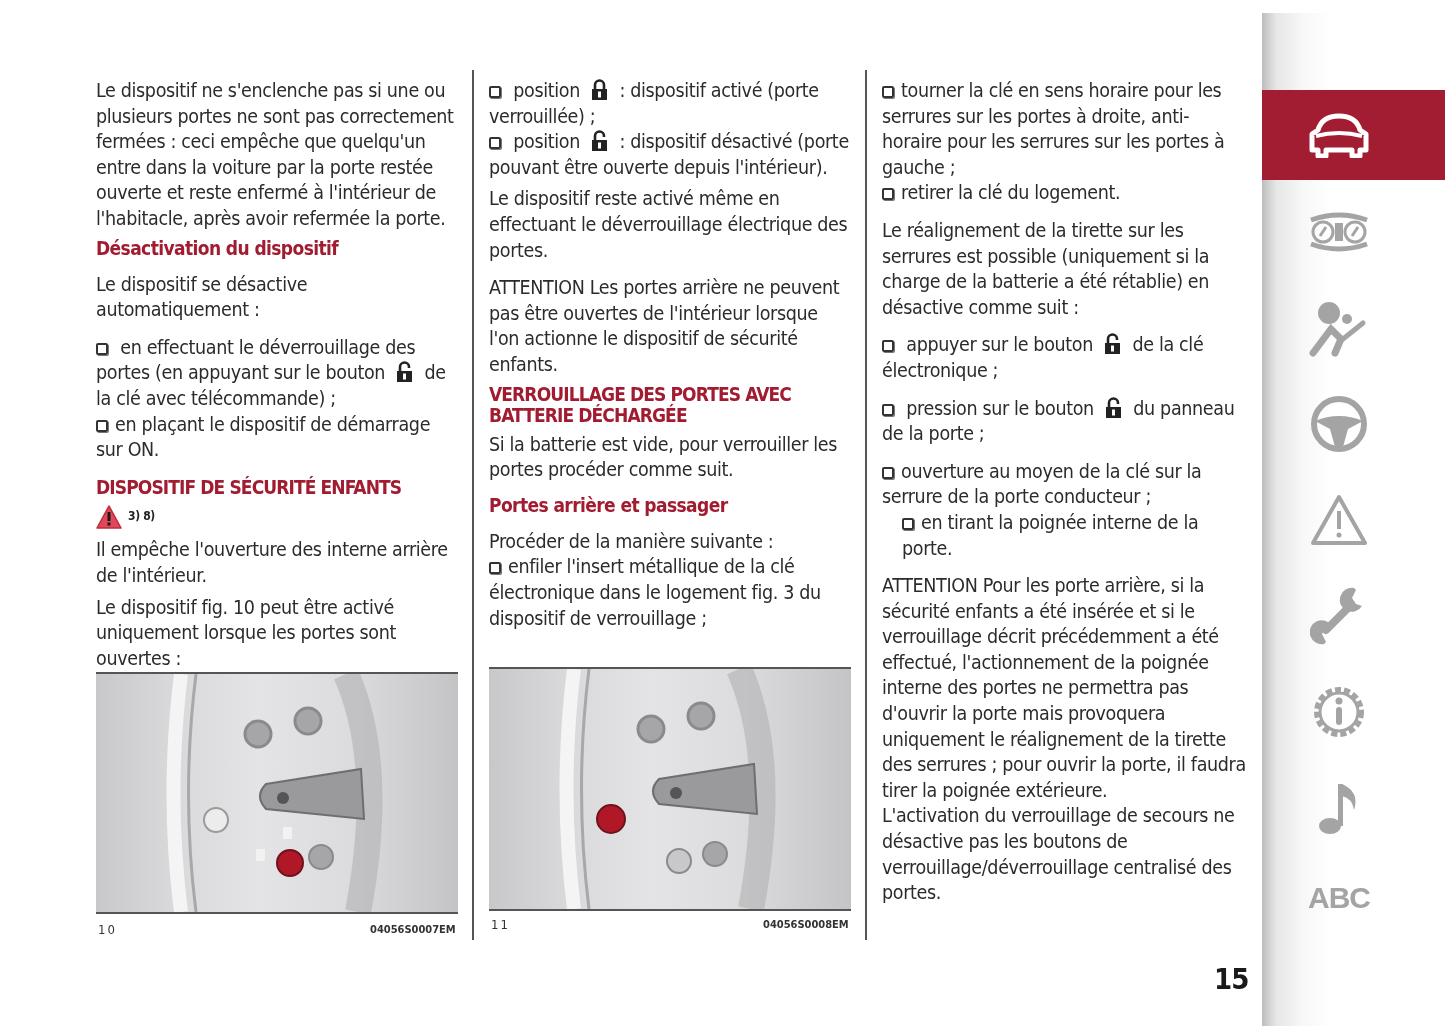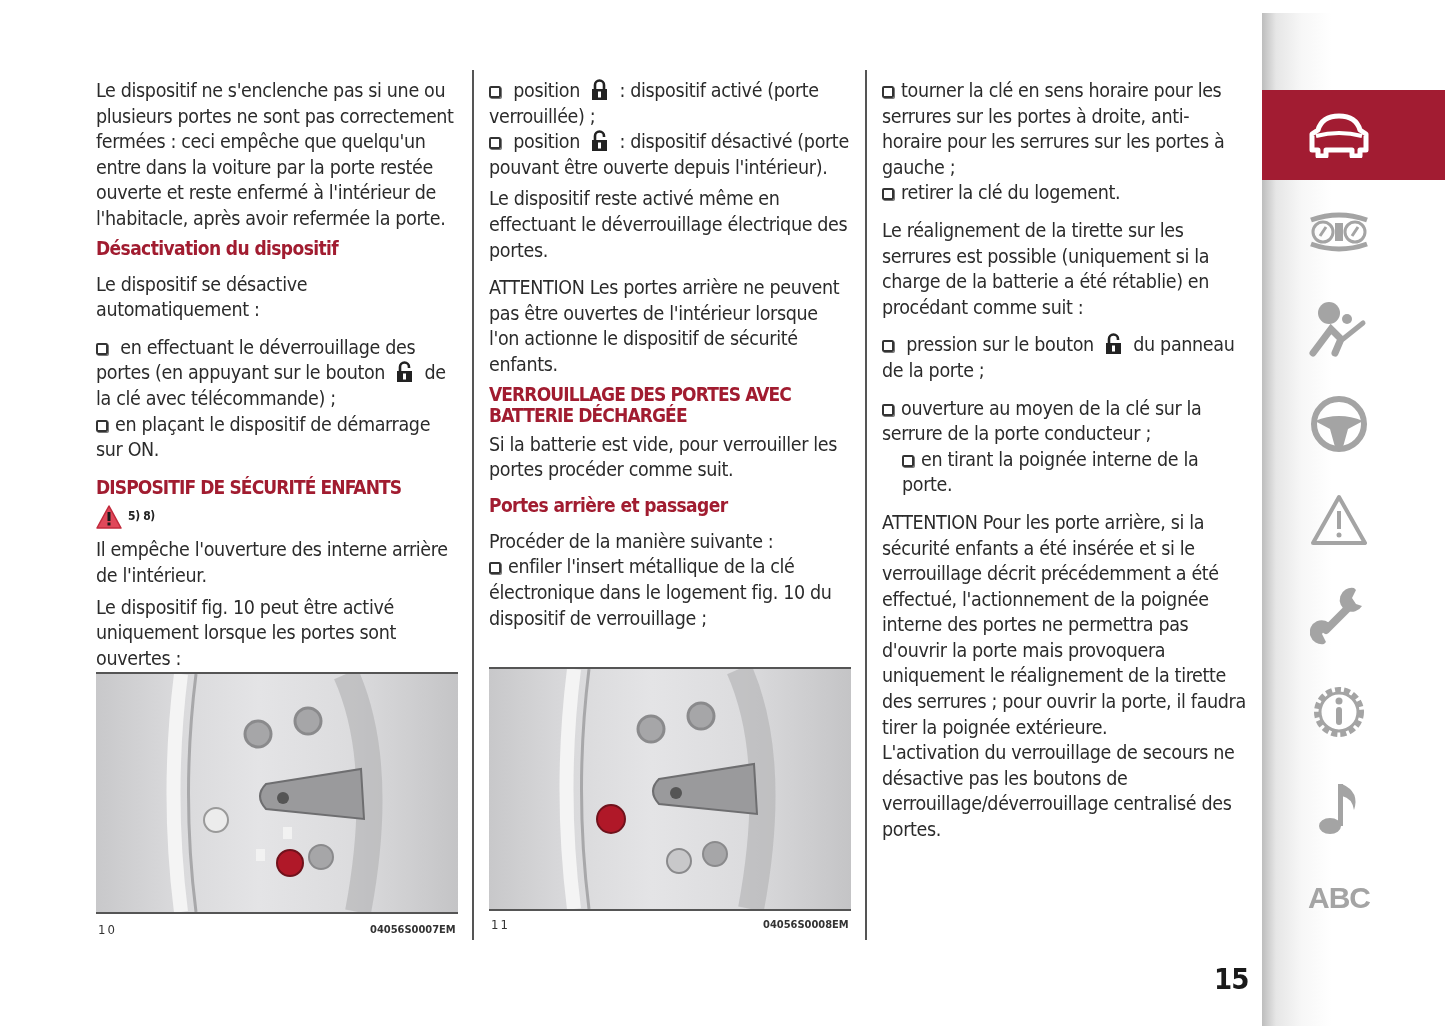--- a/index.html
+++ b/index.html
@@ -78,21 +78,21 @@
     <span>de la clé avec télécommande) ;</span>
   </p>
   <p class="p bullet">en plaçant le dispositif de démarrage sur ON.</p>
   <div class="h-sec" style="margin-top:14px;">DISPOSITIF DE SÉCURITÉ ENFANTS</div>
   <div class="warn-line">
     <svg width="26" height="24" viewBox="0 0 26 24">
         <path d="M13 1 L25 23 L1 23 Z" fill="#e0485a" stroke="#c12a3c" stroke-width="1.5" stroke-linejoin="round"></path>
         <rect x="11.5" y="7" width="3" height="9" fill="#1a1a1a"></rect>
         <rect x="11.5" y="17.5" width="3" height="3" fill="#1a1a1a"></rect>
       </svg>
-    <span class="warn-ref">5) 8)</span>
+    <span class="warn-ref">3) 8)</span>
   </div>
   <p class="p">Il empêche l'ouverture des interne arrière de l'intérieur.</p>
   <p class="p">Le dispositif fig. 10 peut être activé uniquement lorsque les portes sont ouvertes :</p>
 </div>
 
 <div class="figure" style="left:96px; top:672px; width:362px; height:238px;">
   <svg width="362" height="238" viewBox="0 0 362 238">
     <path d="M85 0 Q70 120 85 238" fill="none" stroke="#f4f4f4" stroke-width="14"></path>
     <path d="M100 0 Q85 120 100 238" fill="none" stroke="#a8a8aa" stroke-width="3"></path>
     <path d="M250 0 Q290 90 262 238" fill="none" stroke="#b0b0b2" stroke-width="26" opacity="0.6"></path>
@@ -128,21 +128,21 @@
         <rect x="7" y="12.5" width="3" height="6" fill="#fff"></rect>
       </svg>
     <span>: dispositif désactivé (porte pouvant être ouverte depuis l'intérieur).</span>
   </p>
   <p class="p" style="margin-bottom:12px;">Le dispositif reste activé même en effectuant le déverrouillage électrique des portes.</p>
   <p class="p">ATTENTION Les portes arrière ne peuvent pas être ouvertes de l'intérieur lorsque l'on actionne le dispositif de sécurité enfants.</p>
   <div class="h-sec" style="margin-top:0;">VERROUILLAGE DES PORTES AVEC BATTERIE DÉCHARGÉE</div>
   <p class="p" style="margin-bottom:10px;">Si la batterie est vide, pour verrouiller les portes procéder comme suit.</p>
   <div class="h-sub">Portes arrière et passager</div>
   <p class="p tight">Procéder de la manière suivante :</p>
-  <p class="p bullet">enfiler l'insert métallique de la clé électronique dans le logement fig. 10 du dispositif de verrouillage ;</p>
+  <p class="p bullet">enfiler l'insert métallique de la clé électronique dans le logement fig. 3 du dispositif de verrouillage ;</p>
 </div>
 
 <div class="figure" style="left:489px; top:667px; width:362px; height:240px;">
   <svg width="362" height="240" viewBox="0 0 362 240">
     <path d="M85 0 Q70 120 85 240" fill="none" stroke="#f4f4f4" stroke-width="14"></path>
     <path d="M100 0 Q85 120 100 240" fill="none" stroke="#a8a8aa" stroke-width="3"></path>
     <path d="M250 0 Q290 90 262 240" fill="none" stroke="#b0b0b2" stroke-width="26" opacity="0.6"></path>
     <circle cx="162" cy="60" r="13" fill="#a6a6a8" stroke="#8a8a8c" stroke-width="3"></circle>
     <circle cx="212" cy="47" r="13" fill="#a6a6a8" stroke="#8a8a8c" stroke-width="3"></circle>
     <path d="M170 110 L265 95 L268 145 L170 135 Q158 122 170 110Z" fill="#9a9a9c" stroke="#6e6e70" stroke-width="2"></path>
@@ -151,21 +151,30 @@
     <circle cx="190" cy="192" r="12" fill="#c8c8ca" stroke="#8a8a8c" stroke-width="2"></circle>
     <circle cx="226" cy="185" r="12" fill="#a6a6a8" stroke="#8a8a8c" stroke-width="2"></circle>
   </svg>
 </div>
 <div class="fig-caption-num" style="left:491px; top:917px;">11</div>
 <div class="fig-caption-code" style="left:763px; top:918px;">04056S0008EM</div>
 
 <div class="col col3">
   <p class="p tight bullet">tourner la clé en sens horaire pour les serrures sur les portes à droite, anti-horaire pour les serrures sur les portes à gauche ;</p>
   <p class="p bullet">retirer la clé du logement.</p>
-  <p class="p tight">Le réalignement de la tirette sur les serrures est possible (uniquement si la charge de la batterie a été rétablie) en procédant comme suit :</p>
+  <p class="p tight">Le réalignement de la tirette sur les serrures est possible (uniquement si la charge de la batterie a été rétablie) en désactive comme suit :</p>
+  <p class="p tight bullet">
+    <span>appuyer sur le bouton</span>
+    <svg class="lock" viewBox="0 0 17 22">
+        <path d="M4 10V6a4.5 4.5 0 0 1 9 0v1" fill="none" stroke="#222" stroke-width="2.6"></path>
+        <rect x="1" y="10" width="15" height="11" fill="#222"></rect>
+        <rect x="7" y="12.5" width="3" height="6" fill="#fff"></rect>
+      </svg>
+    <span>de la clé électronique ;</span>
+  </p>
   <p class="p tight bullet">
     <span>pression sur le bouton</span>
     <svg class="lock" viewBox="0 0 17 22">
         <path d="M4 10V6a4.5 4.5 0 0 1 9 0v1" fill="none" stroke="#222" stroke-width="2.6"></path>
         <rect x="1" y="10" width="15" height="11" fill="#222"></rect>
         <rect x="7" y="12.5" width="3" height="6" fill="#fff"></rect>
       </svg>
     <span>du panneau de la porte ;</span>
   </p>
   <p class="p tight bullet">ouverture au moyen de la clé sur la serrure de la porte conducteur ;</p>

